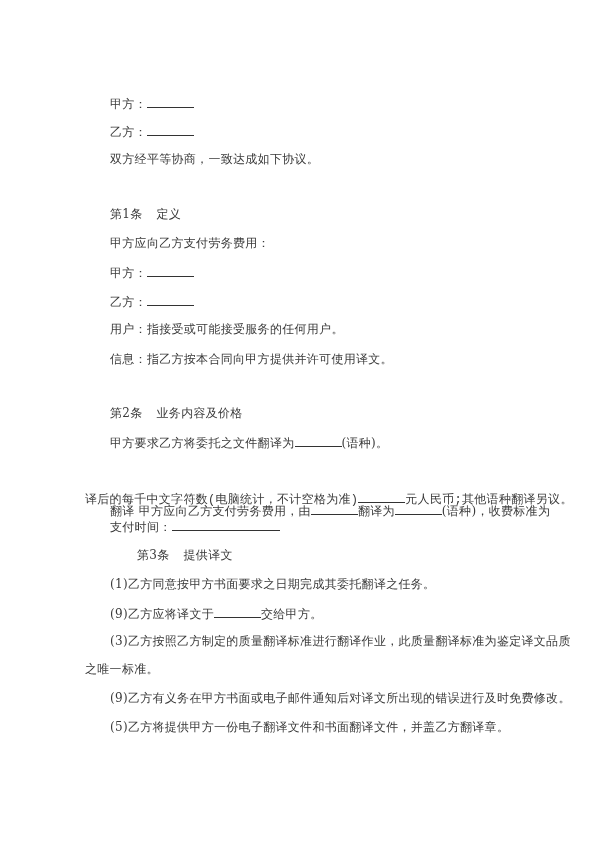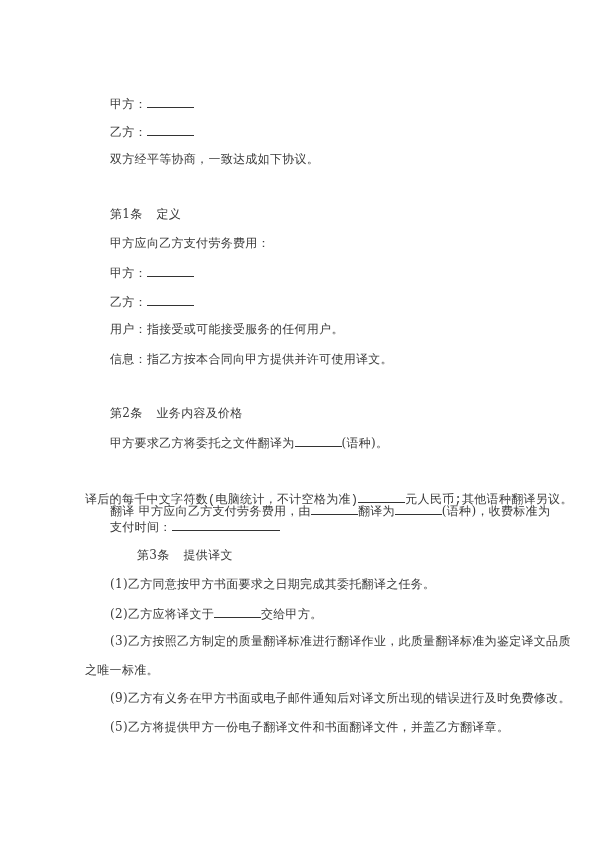--- a/index.html
+++ b/index.html
@@ -52,20 +52,20 @@
   </div>
   <div class="line" style="top:519px;">
     <span>支付时间：</span><span class="blank w108"></span>
   </div>
 
   <div class="line" style="top:548px;margin-left:27px;">
     <span>第3条</span><span class="head-gap"></span><span>提供译文</span>
   </div>
   <div class="line" style="top:577px;">(1)乙方同意按甲方书面要求之日期完成其委托翻译之任务。</div>
   <div class="line" style="top:606px;">
-    <span>(2)乙方应将译文于</span><span class="blank w47"></span><span>交给甲方。</span>
+    <span>(9)乙方应将译文于</span><span class="blank w47"></span><span>交给甲方。</span>
   </div>
   <div class="line" style="top:634px;">(3)乙方按照乙方制定的质量翻译标准进行翻译作业，此质量翻译标准为鉴定译文品质</div>
-  <div class="line full" style="top:663px;">之唯一标准。</div>
+  <div class="line full" style="top:663px;font-family:Liberation Mono, monospace;">之唯一标准。</div>
   <div class="line" style="top:691px;">(9)乙方有义务在甲方书面或电子邮件通知后对译文所出现的错误进行及时免费修改。</div>
   <div class="line" style="top:720px;">(5)乙方将提供甲方一份电子翻译文件和书面翻译文件，并盖乙方翻译章。</div>
 
 </div>
 
 </body></html>

